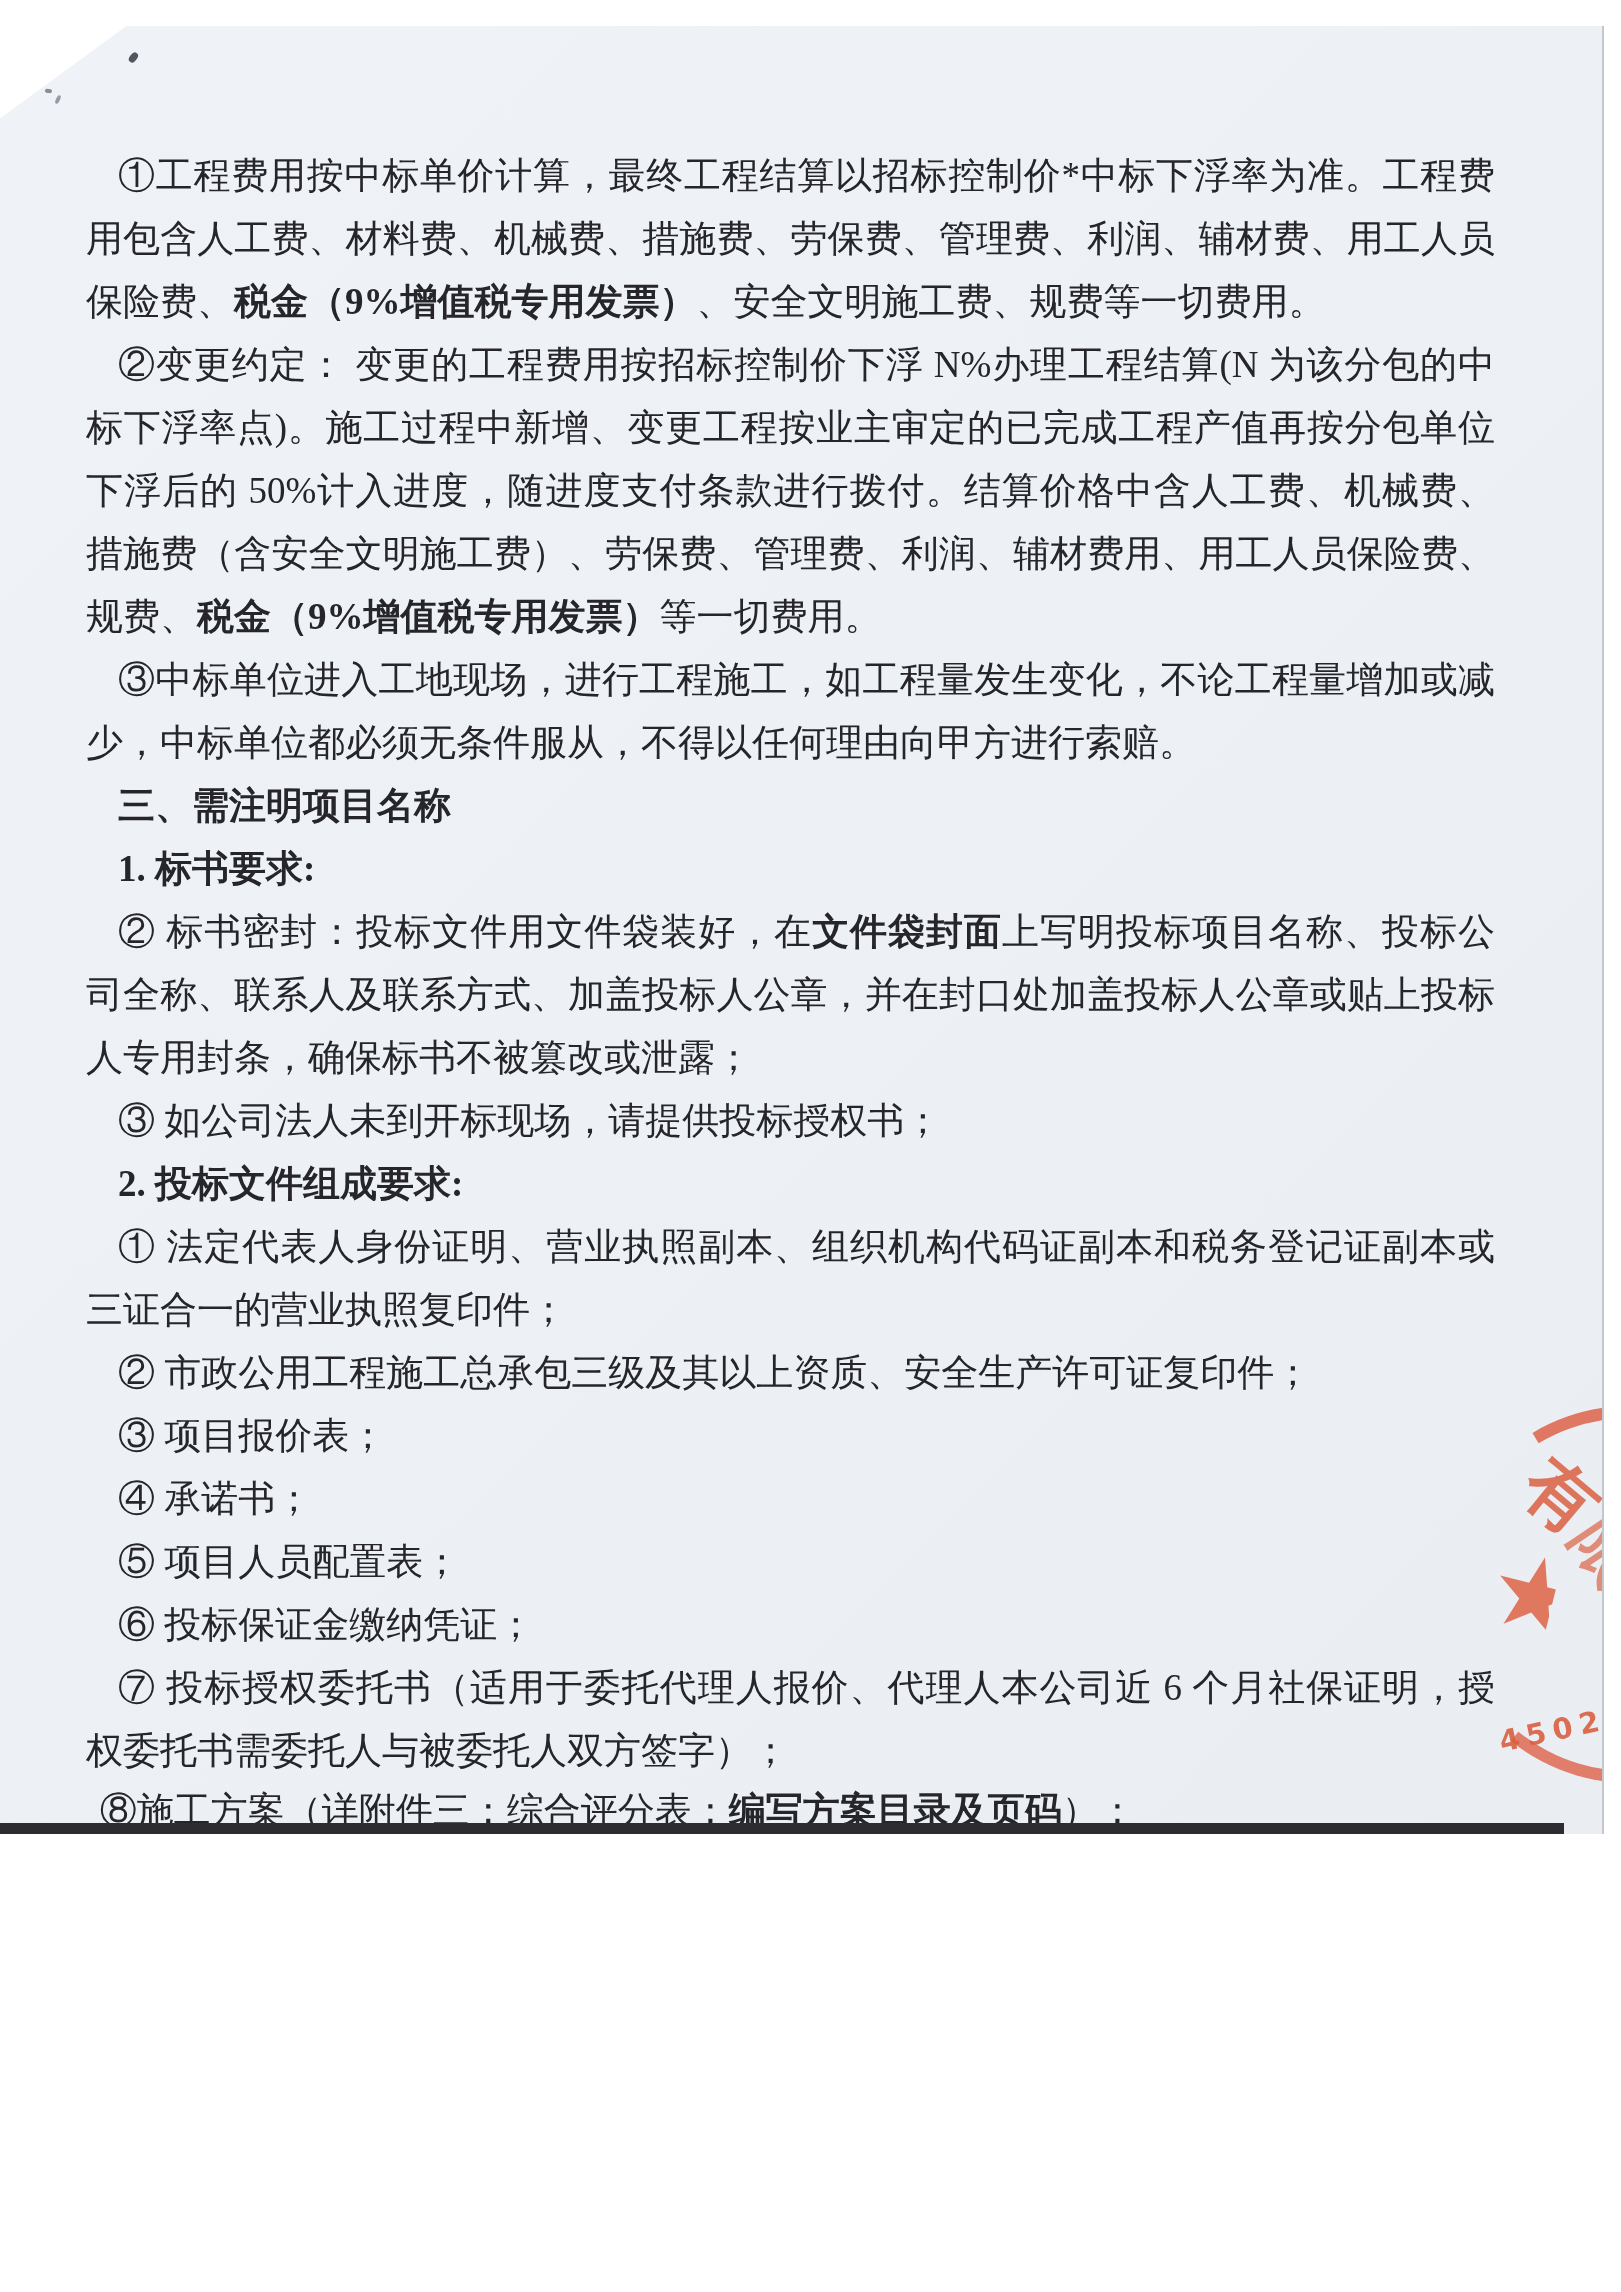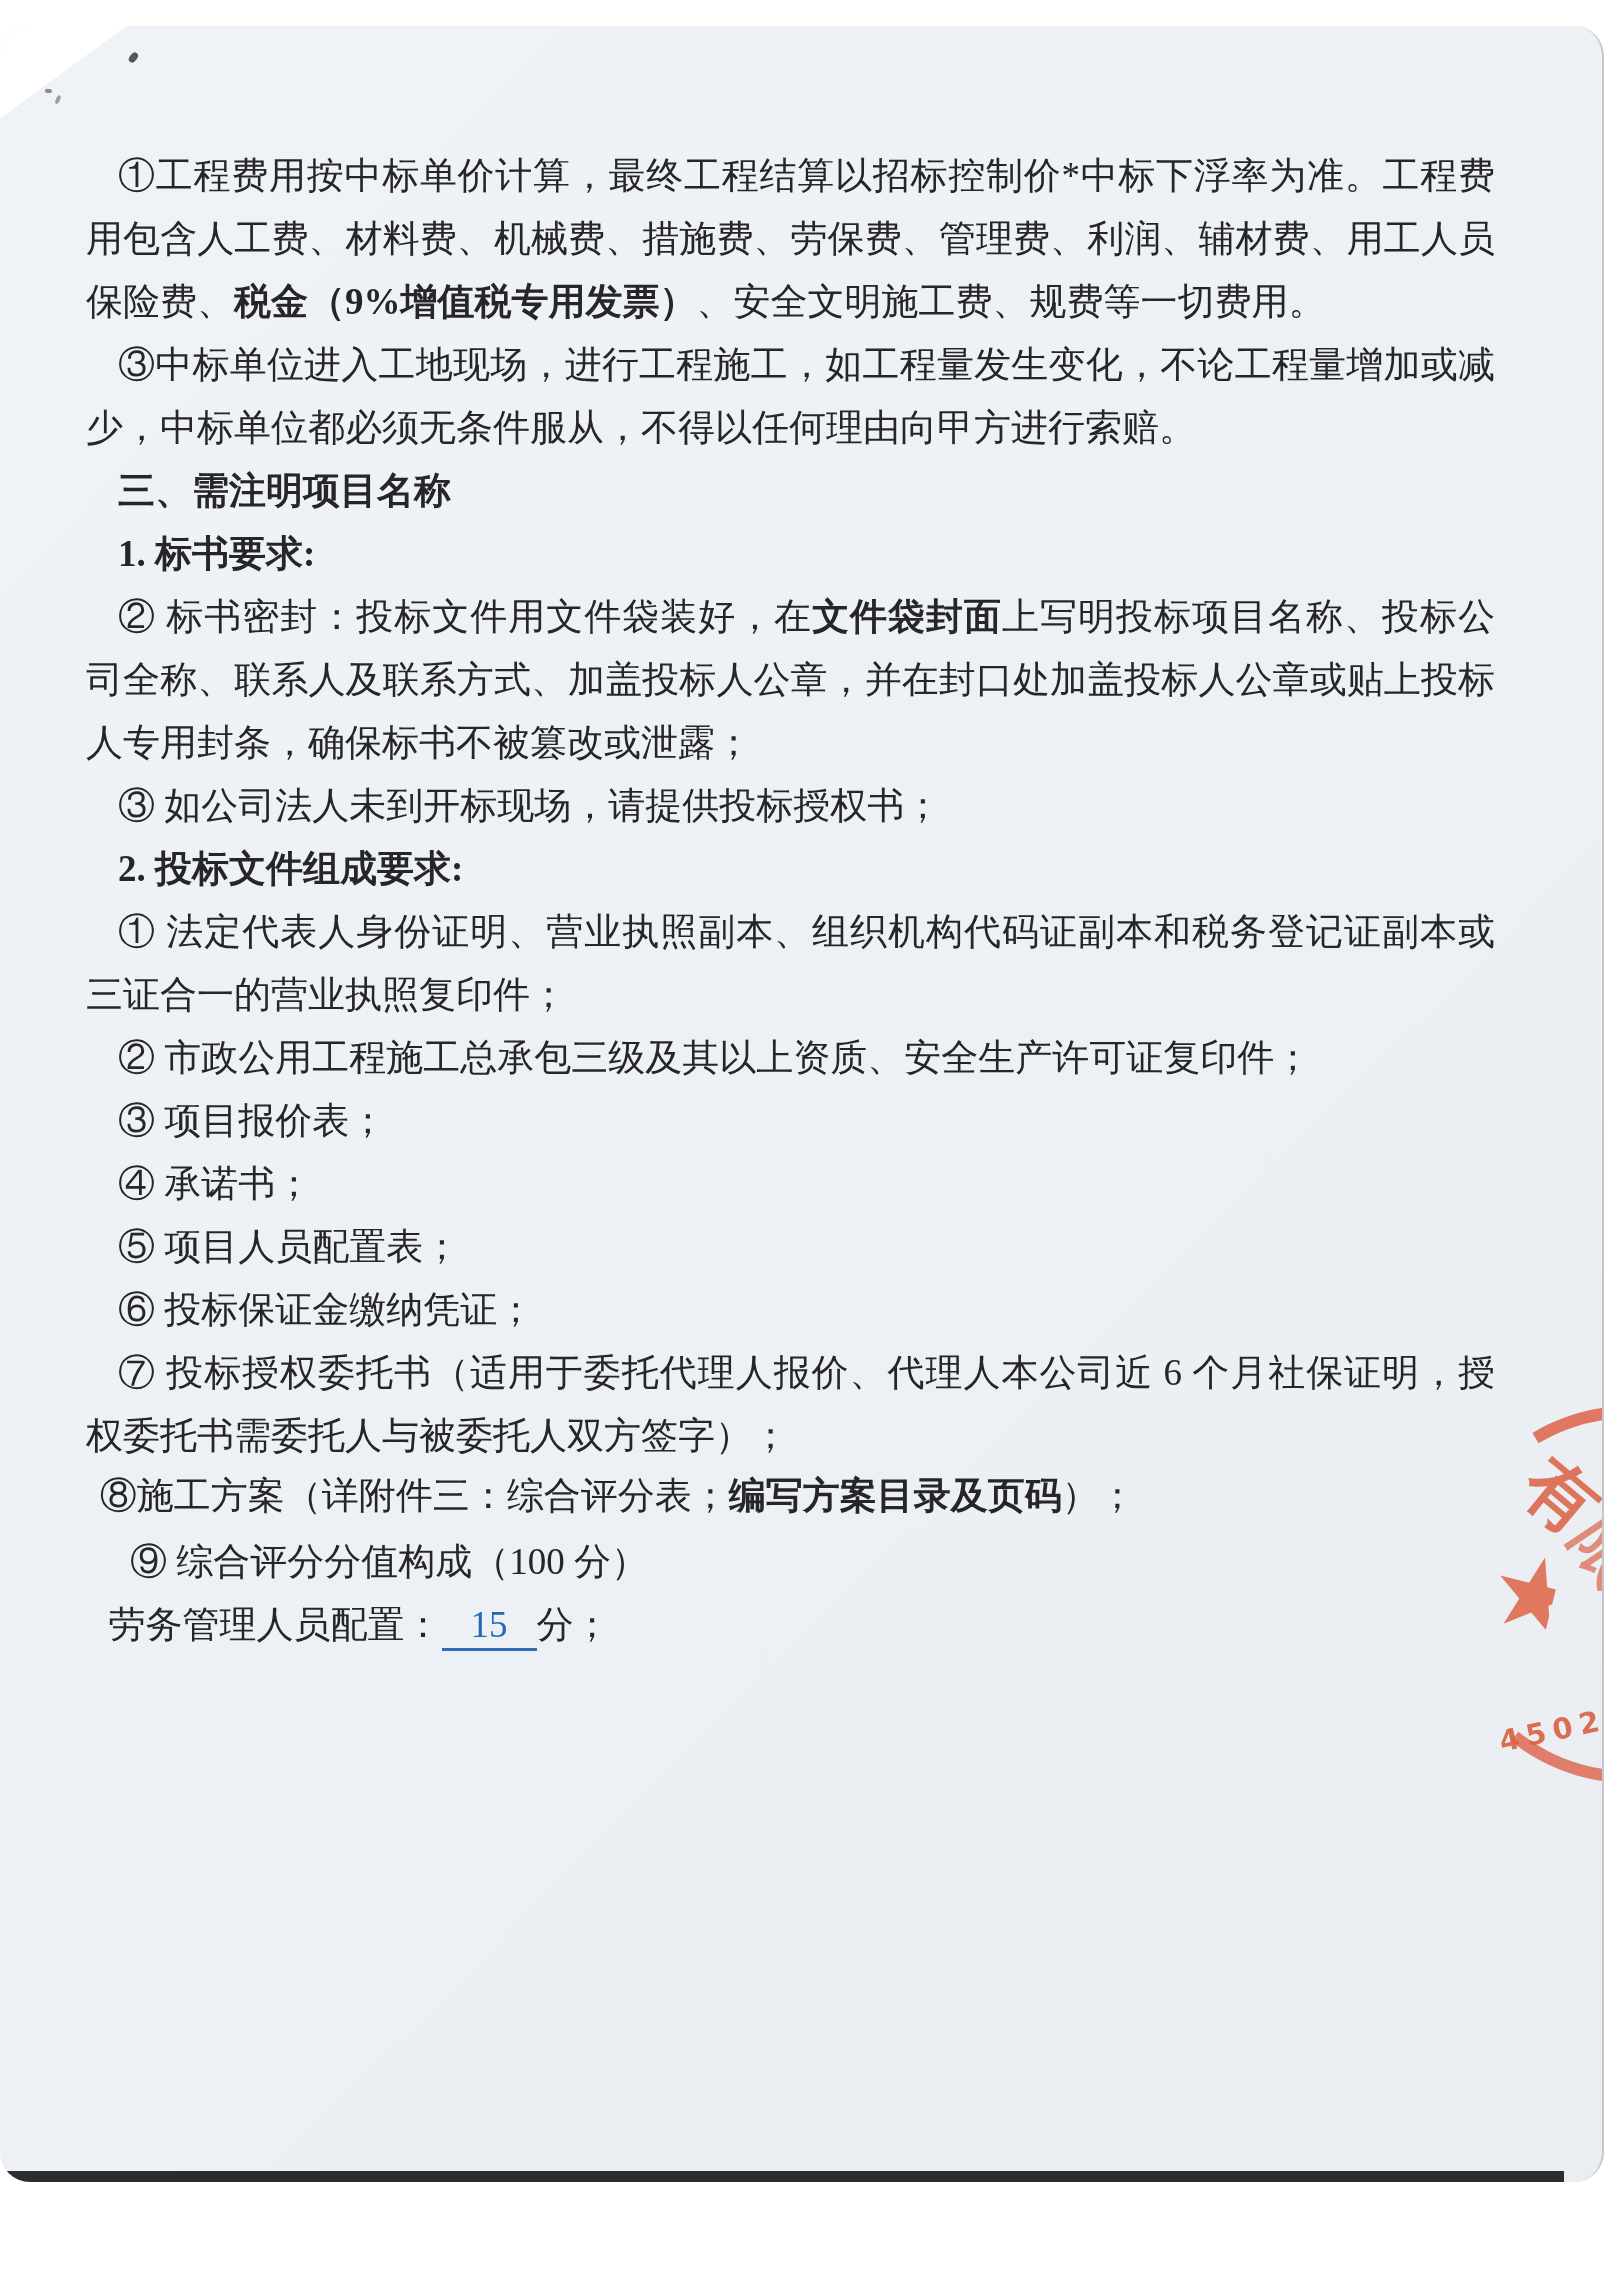--- a/index.html
+++ b/index.html
@@ -5,25 +5,24 @@
   html,body{margin:0;padding:0;}
   body{
     width:1621px;height:2293px;
     background:#ffffff;
     position:relative;
     overflow:hidden;
     font-family:"Liberation Serif","DejaVu Serif",serif;
   }
   .page{
     position:absolute;left:0;top:25.5px;
-    width:1602px;height:2156px;
+    width:1602px;height:1808px;
     background:linear-gradient(135deg,#eff2f6 0%,#edf1f5 50%,#eaeef3 100%);
     border-right:2.9px solid #c3c8ce;
     overflow:hidden;
-    border-radius:30px;
   }
   .corner-wedge{
     position:absolute;left:0;top:0;width:127px;height:93px;
     background:#ffffff;
     clip-path:polygon(0 0,100% 0,0 100%);
   }
   .speck{position:absolute;background:#55555e;border-radius:45%;}
   .speck.s1{left:130px;top:26.5px;width:6.9px;height:10.8px;transform:rotate(38deg);}
   .speck.s2{left:45px;top:63px;width:6.9px;height:3.9px;background:#8d8d96;transform:rotate(10deg);}
   .speck.s3{left:56px;top:69px;width:3.9px;height:8.8px;background:#9a9aa2;transform:rotate(24deg);}
@@ -76,20 +75,21 @@
 <body>
 
 <div class="page">
   <div class="corner-wedge"></div>
   <div class="speck s1"></div>
   <div class="speck s2"></div>
   <div class="speck s3"></div>
 
   <div class="doc">
       <p><span>①工程费用按中标单价计算，最终工程结算以招标控制价*中标下浮率为准。工程费用包含人工费、材料费、机械费、措施费、劳保费、管理费、利润、辅材费、用工人员保险费、</span><span class="b">税金（9%增值税专用发票）</span><span>、安全文明施工费、规费等一切费用。</span></p>
+      <p><span>②变更约定：  变更的工程费用按招标控制价下浮 N%办理工程结算(N 为该分包的中标下浮率点)。施工过程中新增、变更工程按业主审定的已完成工程产值再按分包单位下浮后的 50%计入进度，随进度支付条款进行拨付。结算价格中含人工费、机械费、措施费（含安全文明施工费）、劳保费、管理费、利润、辅材费用、用工人员保险费、规费、</span><span class="b">税金（9%增值税专用发票）</span><span>等一切费用。</span></p>
       <p><span>③中标单位进入工地现场，进行工程施工，如工程量发生变化，不论工程量增加或减少，中标单位都必须无条件服从，不得以任何理由向甲方进行索赔。</span></p>
       <p><span class="b">三、需注明项目名称</span></p>
       <p><span class="b">1. 标书要求:</span></p>
       <p><span>② 标书密封：投标文件用文件袋装好，在</span><span class="b">文件袋封面</span><span>上写明投标项目名称、投标公司全称、联系人及联系方式、加盖投标人公章，并在封口处加盖投标人公章或贴上投标人专用封条，确保标书不被篡改或泄露；</span></p>
       <p><span>③ 如公司法人未到开标现场，请提供投标授权书；</span></p>
       <p><span class="b">2. 投标文件组成要求:</span></p>
       <p><span>① 法定代表人身份证明、营业执照副本、组织机构代码证副本和税务登记证副本或三证合一的营业执照复印件；</span></p>
       <p><span>② 市政公用工程施工总承包三级及其以上资质、安全生产许可证复印件；</span></p>
       <p><span>③ 项目报价表；</span></p>
       <p><span>④ 承诺书；</span></p>

